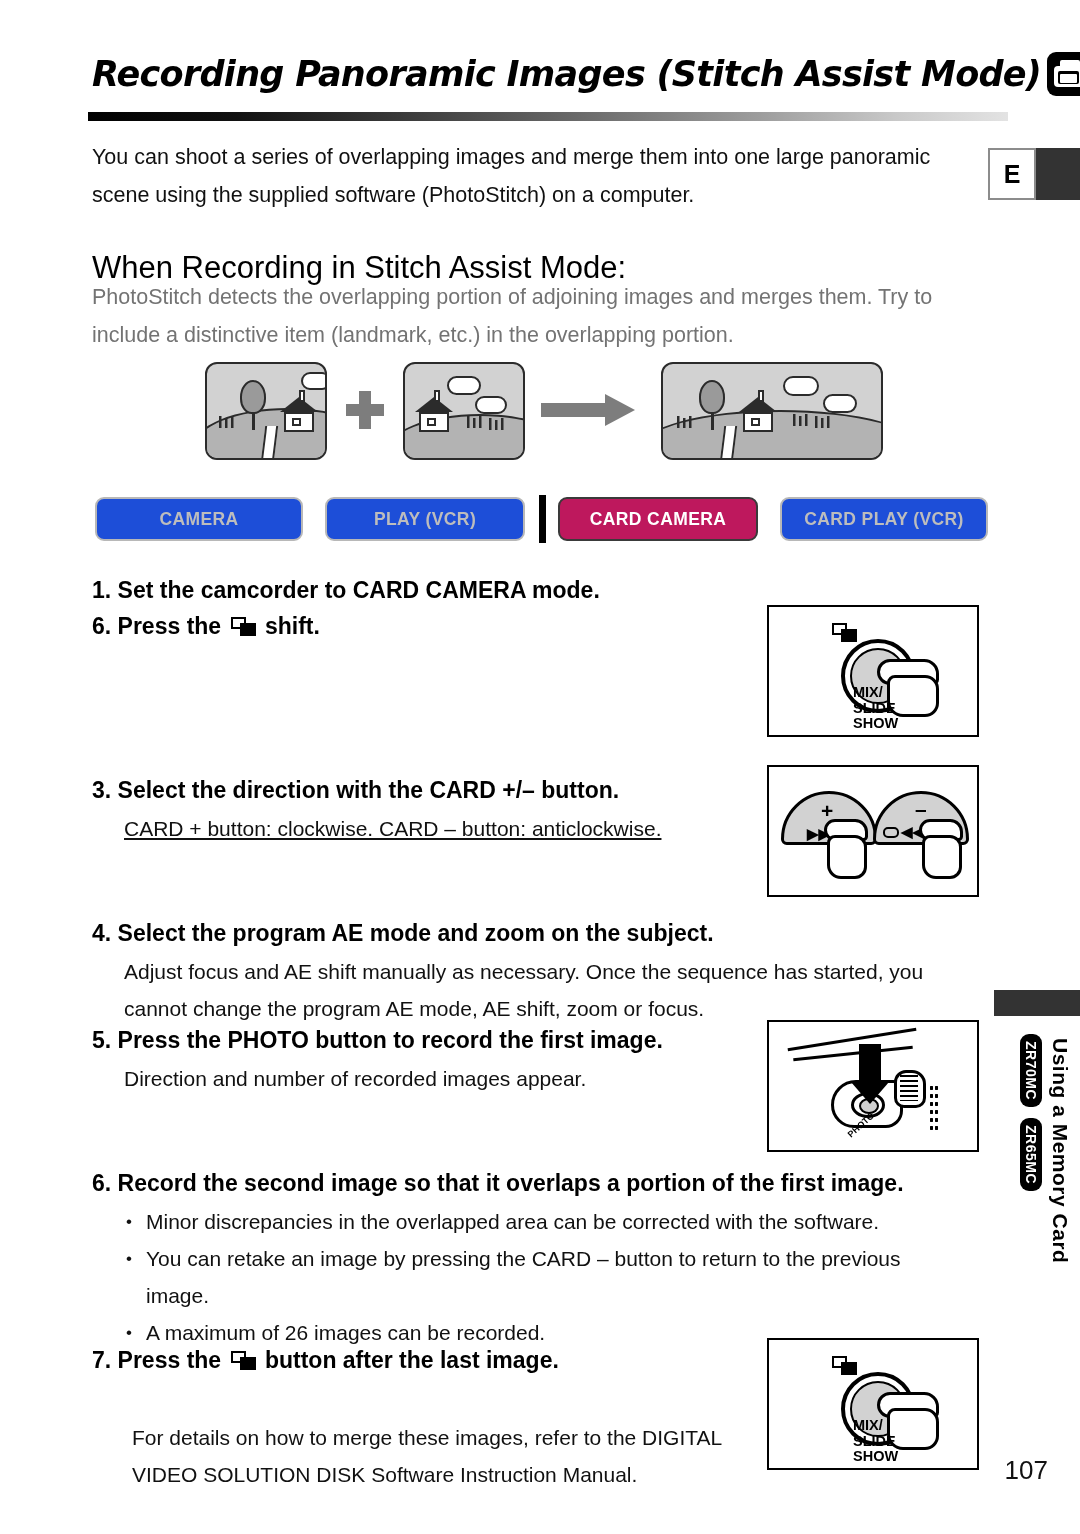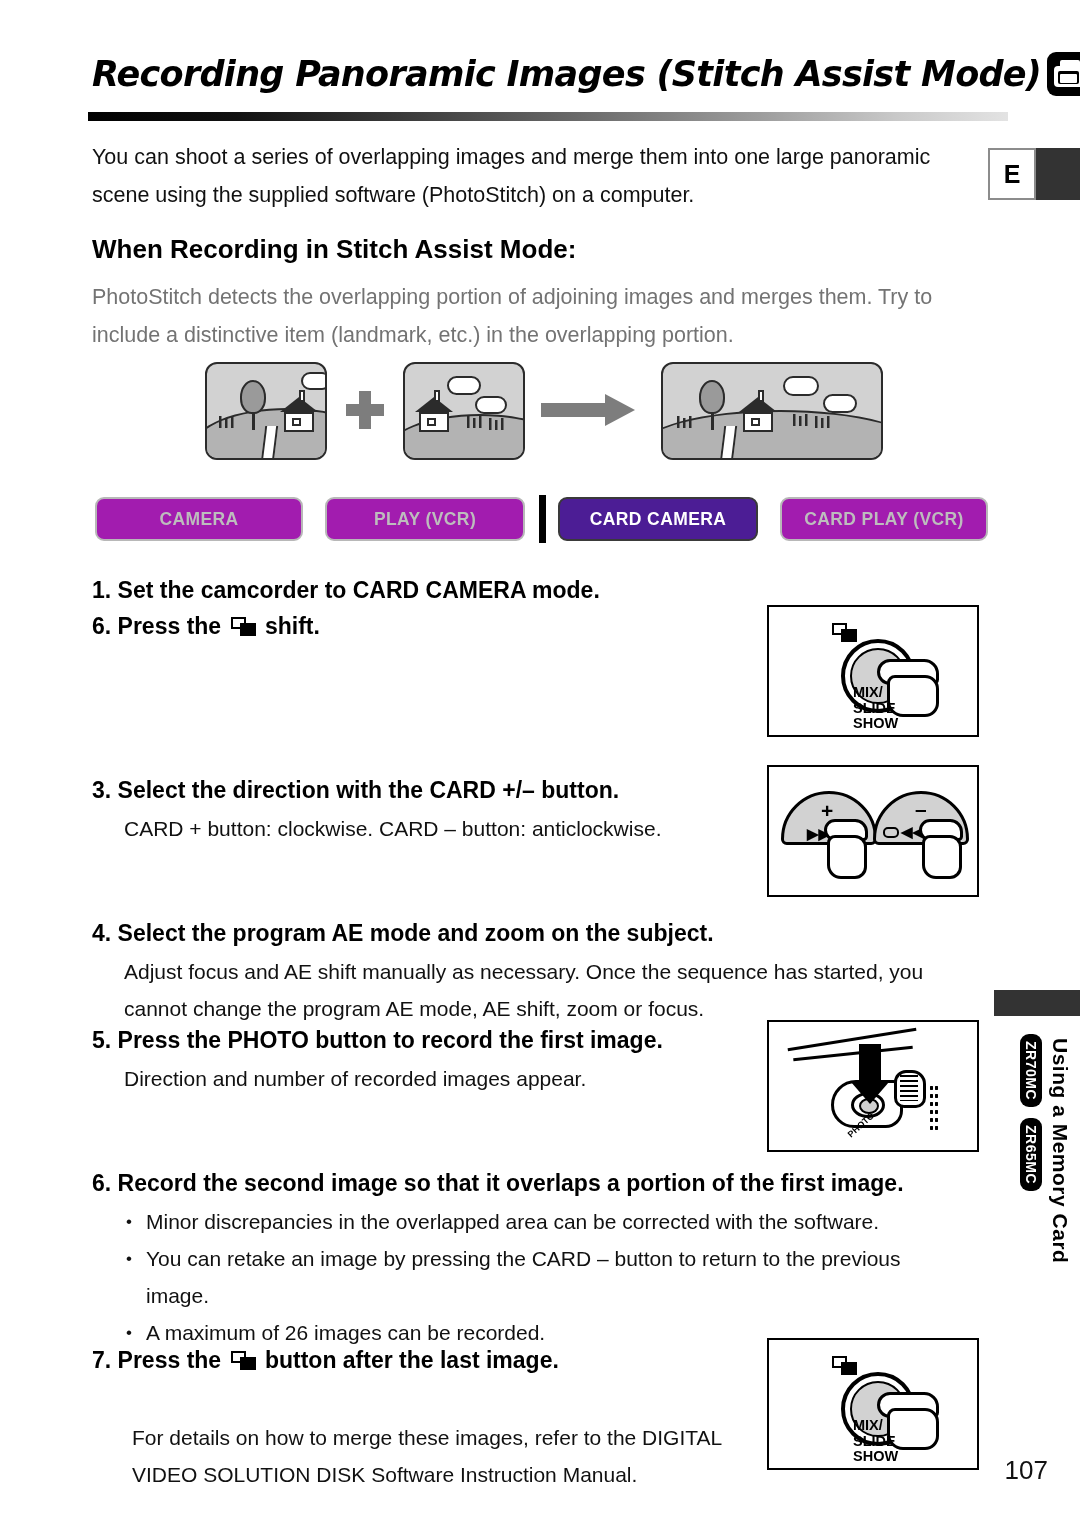--- a/index.html
+++ b/index.html
@@ -60,22 +60,22 @@
     font-size: 25px; font-weight: bold;
   }
   .lang-tab .blk { width: 44px; background: #333333; }
 
   
   .intro {
     position: absolute; left: 92px; top: 138px; width: 880px;
     font-size: 21.5px; line-height: 38px; color: #111;
   }
   .sub-head {
-    position: absolute; left: 92px; top: 234px;
-    font-size: 26px; font-weight: bold;
+    position: absolute; left: 92px; top: 250px;
+    font-size: 31px; font-weight: normal;
   }
   .sub-body {
     position: absolute; left: 92px; top: 278px; width: 905px;
     font-size: 21.5px; line-height: 38px; color: #737373;
   }
 
   
   .pano { position: absolute; left: 205px; top: 362px; display: flex; align-items: center; }
   .scene {
     background: #d2d2d2; border: 2.5px solid #2b2b2b; border-radius: 12px;
@@ -139,22 +139,22 @@
       linear-gradient(#2b2b2b,#2b2b2b) 8px 2px/2.5px 10px no-repeat,
       linear-gradient(#2b2b2b,#2b2b2b) 14px 0/2.5px 12px no-repeat;
   }
 
   
   .modes { position: absolute; left: 95px; top: 495px; display: flex; align-items: center; }
   .mode-btn {
     height: 44px; border-radius: 9px; display: flex; align-items: center;
     justify-content: center; font-size: 17.5px; font-weight: bold; letter-spacing: .4px;
   }
-  .mode-btn.off { border: 2.5px solid #b8b8b8; color: #bdbdbd; background: #a21caf; }
-  .mode-btn.on  { background: #4c1d95; color: #fff; border: 2.5px solid #3a3a3a; }
+  .mode-btn.off { border: 2.5px solid #b8b8b8; color: #bdbdbd; background: #1d4ed8; }
+  .mode-btn.on  { background: #be185d; color: #fff; border: 2.5px solid #3a3a3a; }
   .m0 { width: 208px; } .m1 { width: 200px; } .m2 { width: 200px; } .m3 { width: 208px; }
   .mode-sep { width: 7px; height: 48px; background: #000; margin: 0 12px 0 14px; }
   .mode-gap { width: 22px; }
 
   
   .step-head {
     position: absolute; font-size: 23px; font-weight: bold; line-height: 36px;
   }
   .step-body {
     position: absolute; font-size: 21px; line-height: 37px; color: #111;
@@ -330,21 +330,21 @@
   <div class="hand" style="left:108px; top:52px; width:62px; height:26px; border-radius:14px 16px 6px 14px;"></div>
   <div class="hand" style="left:118px; top:68px; width:52px; height:42px; border-radius:8px 14px 14px 16px;"></div>
   <div class="mix-label" style="left:84px; top:78px;">
     <div>MIX/</div>
     <div>SLIDE</div>
     <div>SHOW</div>
   </div>
 </div>
 
 <div class="step-head" style="left:92px; top:772px; width:660px;">3. Select the direction with the CARD +/– button.</div>
-<div class="step-body" style="left:124px; top:810px; width:640px;">CARD + button: clockwise. CARD – button: anticlockwise.</div>
+<div class="step-body" style="left:124px; top:810px; width:640px;text-decoration:underline;">CARD + button: clockwise. CARD – button: anticlockwise.</div>
 
 <div class="panel" style="left:767px; top:765px; width:212px; height:132px;">
   <div class="dome" style="left:12px; top:24px;"></div>
   <div class="dome-lbl" style="left:52px; top:32px;">+</div>
   <div class="dome-lbl" style="left:38px; top:58px; font-size:15px;">▶▶</div>
   <div class="hand" style="left:55px; top:52px; width:44px; height:22px; border-radius:12px 14px 5px 12px;"></div>
   <div class="hand" style="left:58px; top:68px; width:40px; height:44px; border-radius:8px 12px 12px 14px;"></div>
 
   <div class="dome" style="left:104px; top:24px;"></div>
   <div class="dome-lbl" style="left:146px; top:30px;">–</div>

